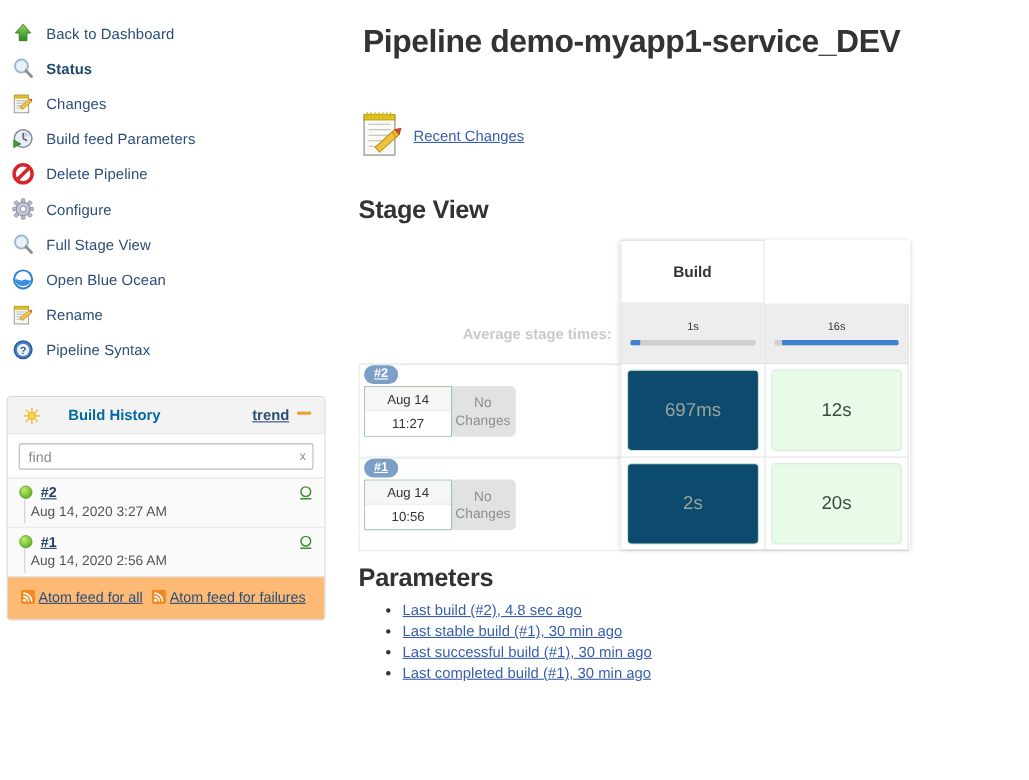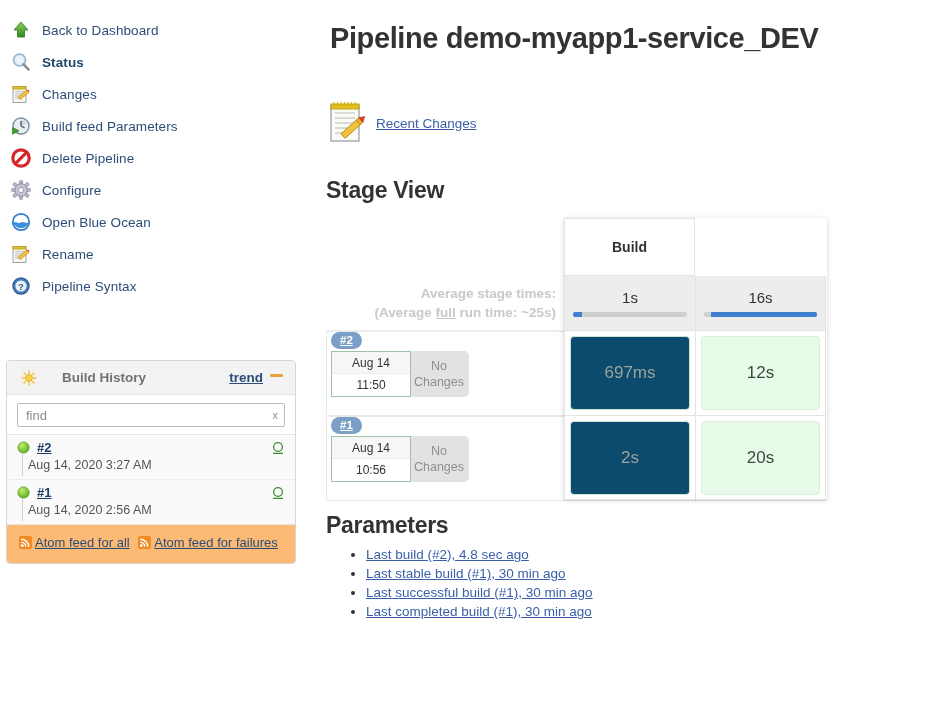--- a/index.html
+++ b/index.html
@@ -60,21 +60,21 @@
   }
   .bh-header {
     background: #f3f3f3;
     border-bottom: 1px solid #e4e4e4;
     height: 34px;
     display: flex;
     align-items: center;
     padding: 0 12px 0 14px;
   }
   .bh-sun { width: 16px; height: 16px; flex: 0 0 16px; margin-right: 12px; }
-  .bh-title { font-weight: bold; font-size: 13.5px; color: #737373; flex: 1; padding-left: 13px; }
+  .bh-title { font-weight: bold; font-size: 13.5px; color: #0369a1; flex: 1; padding-left: 13px; }
   .bh-trend {
     color: #2c4d78; text-decoration: underline; font-weight: bold;
     font-size: 13.5px; margin-right: 7px;
   }
   .bh-dash {
     display: inline-block;
     width: 13px; height: 3px;
     background: #e8a33d;
     border-radius: 1px;
     vertical-align: middle;
@@ -195,21 +195,21 @@
     line-height: 19px;
     border-bottom: 1px solid #efefef;
   }
   .sv-avg-left u { text-decoration: underline; }
   .sv-cell-avg {
     border: 1px solid #e3e3e3;
     border-top: none; border-right: none;
     background: #ededed;
     display: flex; flex-direction: column;
     align-items: center; justify-content: center;
-    font-size: 15px; color: #333;
+    font-size: 10px; color: #333;
     padding: 0 8px;
   }
   .sv-cell-avg.last { border-right: 1px solid #e3e3e3; }
   .sv-avg-time { margin-bottom: 6px; }
   .bar-track {
     width: 100%; height: 5px;
     background: #cfcfcf;
     border-radius: 2px;
     overflow: hidden;
     position: relative;
@@ -417,20 +417,30 @@
               <rect x="3.6" y="14" width="3.2" height="4.4" rx="0.8" transform="rotate(45 5.2 16.2)"></rect>
               <rect x="15.2" y="14" width="3.2" height="4.4" rx="0.8" transform="rotate(-45 16.8 16.2)"></rect>
             </g>
             <circle cx="11" cy="11" r="6.2" fill="#c4c4d6" stroke="#8a8aa0" stroke-width="0.9"></circle>
             <circle cx="11" cy="11" r="2.6" fill="#ffffff" stroke="#8a8aa0" stroke-width="0.8"></circle>
           </svg>
         </span>
         <span class="task-label">Configure</span>
       </li>
 
+      <li class="task">
+        <span class="task-icon">
+          <svg width="22" height="22" viewBox="0 0 22 22">
+            <circle cx="9.5" cy="9" r="6" fill="#dbe8f5" stroke="#9bb4cc" stroke-width="1.6"></circle>
+            <circle cx="9.5" cy="9" r="4.2" fill="#eff5fb" opacity="0.8"></circle>
+            <line x1="13.6" y1="13.4" x2="18.6" y2="18.6" stroke="#8d8d8d" stroke-width="2.6" stroke-linecap="round"></line>
+          </svg>
+        </span>
+        <span class="task-label">Full Stage View</span>
+      </li>
 
       <li class="task">
         <span class="task-icon">
           <svg width="22" height="22" viewBox="0 0 22 22">
             <circle cx="11" cy="11" r="8.2" fill="#ffffff" stroke="#2f7fd1" stroke-width="1.8"></circle>
             <path d="M3.2 11.6 C6 9.4 8 13.4 11 11.6 C14 9.8 16 13.4 18.8 11.2
                      A8.2 8.2 0 0 1 3.2 11.6 Z" fill="#3b8fdd"></path>
           </svg>
         </span>
         <span class="task-label">Open Blue Ocean</span>
@@ -618,21 +628,20 @@
         <div class="sv-row sv-headrow">
           <div class="sv-leftcol"></div>
           <div class="sv-cell-head sv-stagecol last">
             <span>Build</span>
           </div>
         </div>
 
         <div class="sv-row sv-avgrow">
           <div class="sv-leftcol sv-avg-left">
             <span>Average stage times:</span>
-            <span><span>(Average </span><u>full</u><span> run time: ~25s)</span></span>
           </div>
           <div class="sv-cell-avg sv-stagecol">
             <span class="sv-avg-time">1s</span>
             <span class="bar-track">
               <span class="bar-fill" style="width:8%"></span>
             </span>
           </div>
           <div class="sv-cell-avg sv-stagecol last">
             <span class="sv-avg-time">16s</span>
             <span class="bar-track">
@@ -641,21 +650,21 @@
           </div>
         </div>
 
         <div class="sv-row sv-buildrow">
           <div class="sv-leftcol sv-build-left">
             <div class="build-badge-wrap">
               <a class="build-pill" href="#">#2</a>
               <div class="build-meta">
                 <div class="date-box">
                   <div class="date-top">Aug 14</div>
-                  <div class="date-bot">11:50</div>
+                  <div class="date-bot">11:27</div>
                 </div>
                 <div class="nochanges">No Changes</div>
               </div>
             </div>
           </div>
           <div class="sv-cell-stage sv-stagecol">
             <div class="stage-box hovered">
               <span>697ms</span>
             </div>
           </div>

